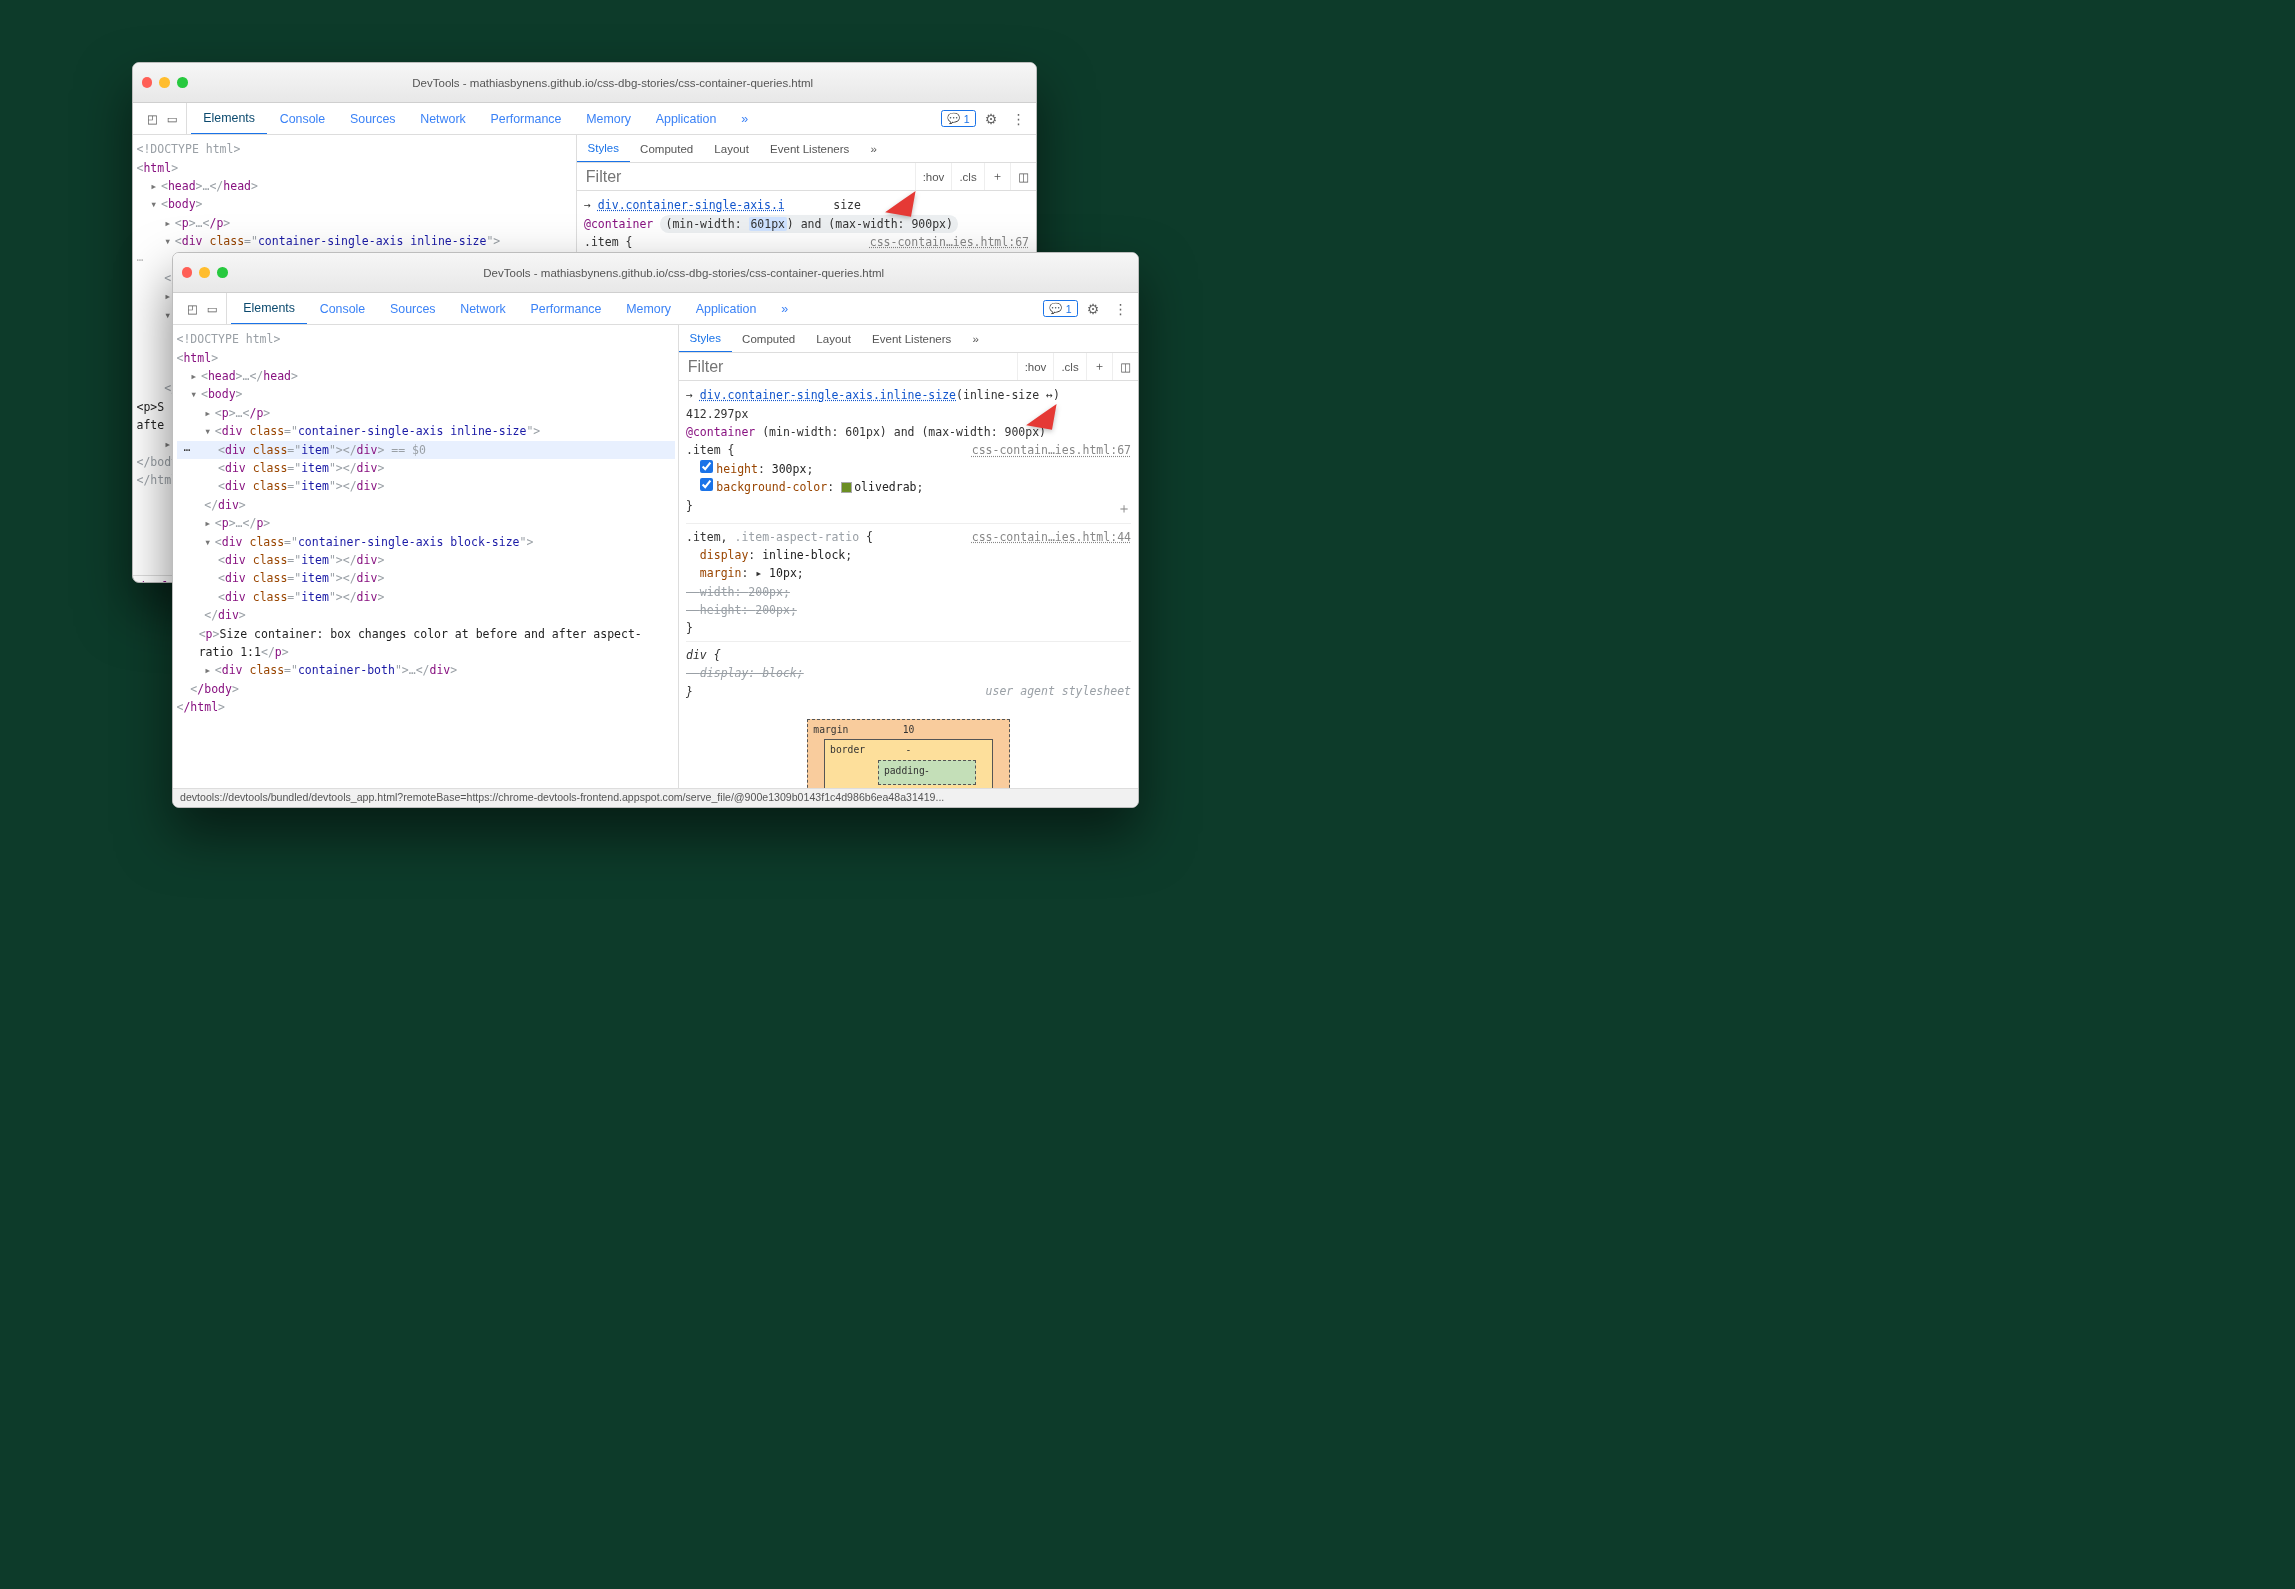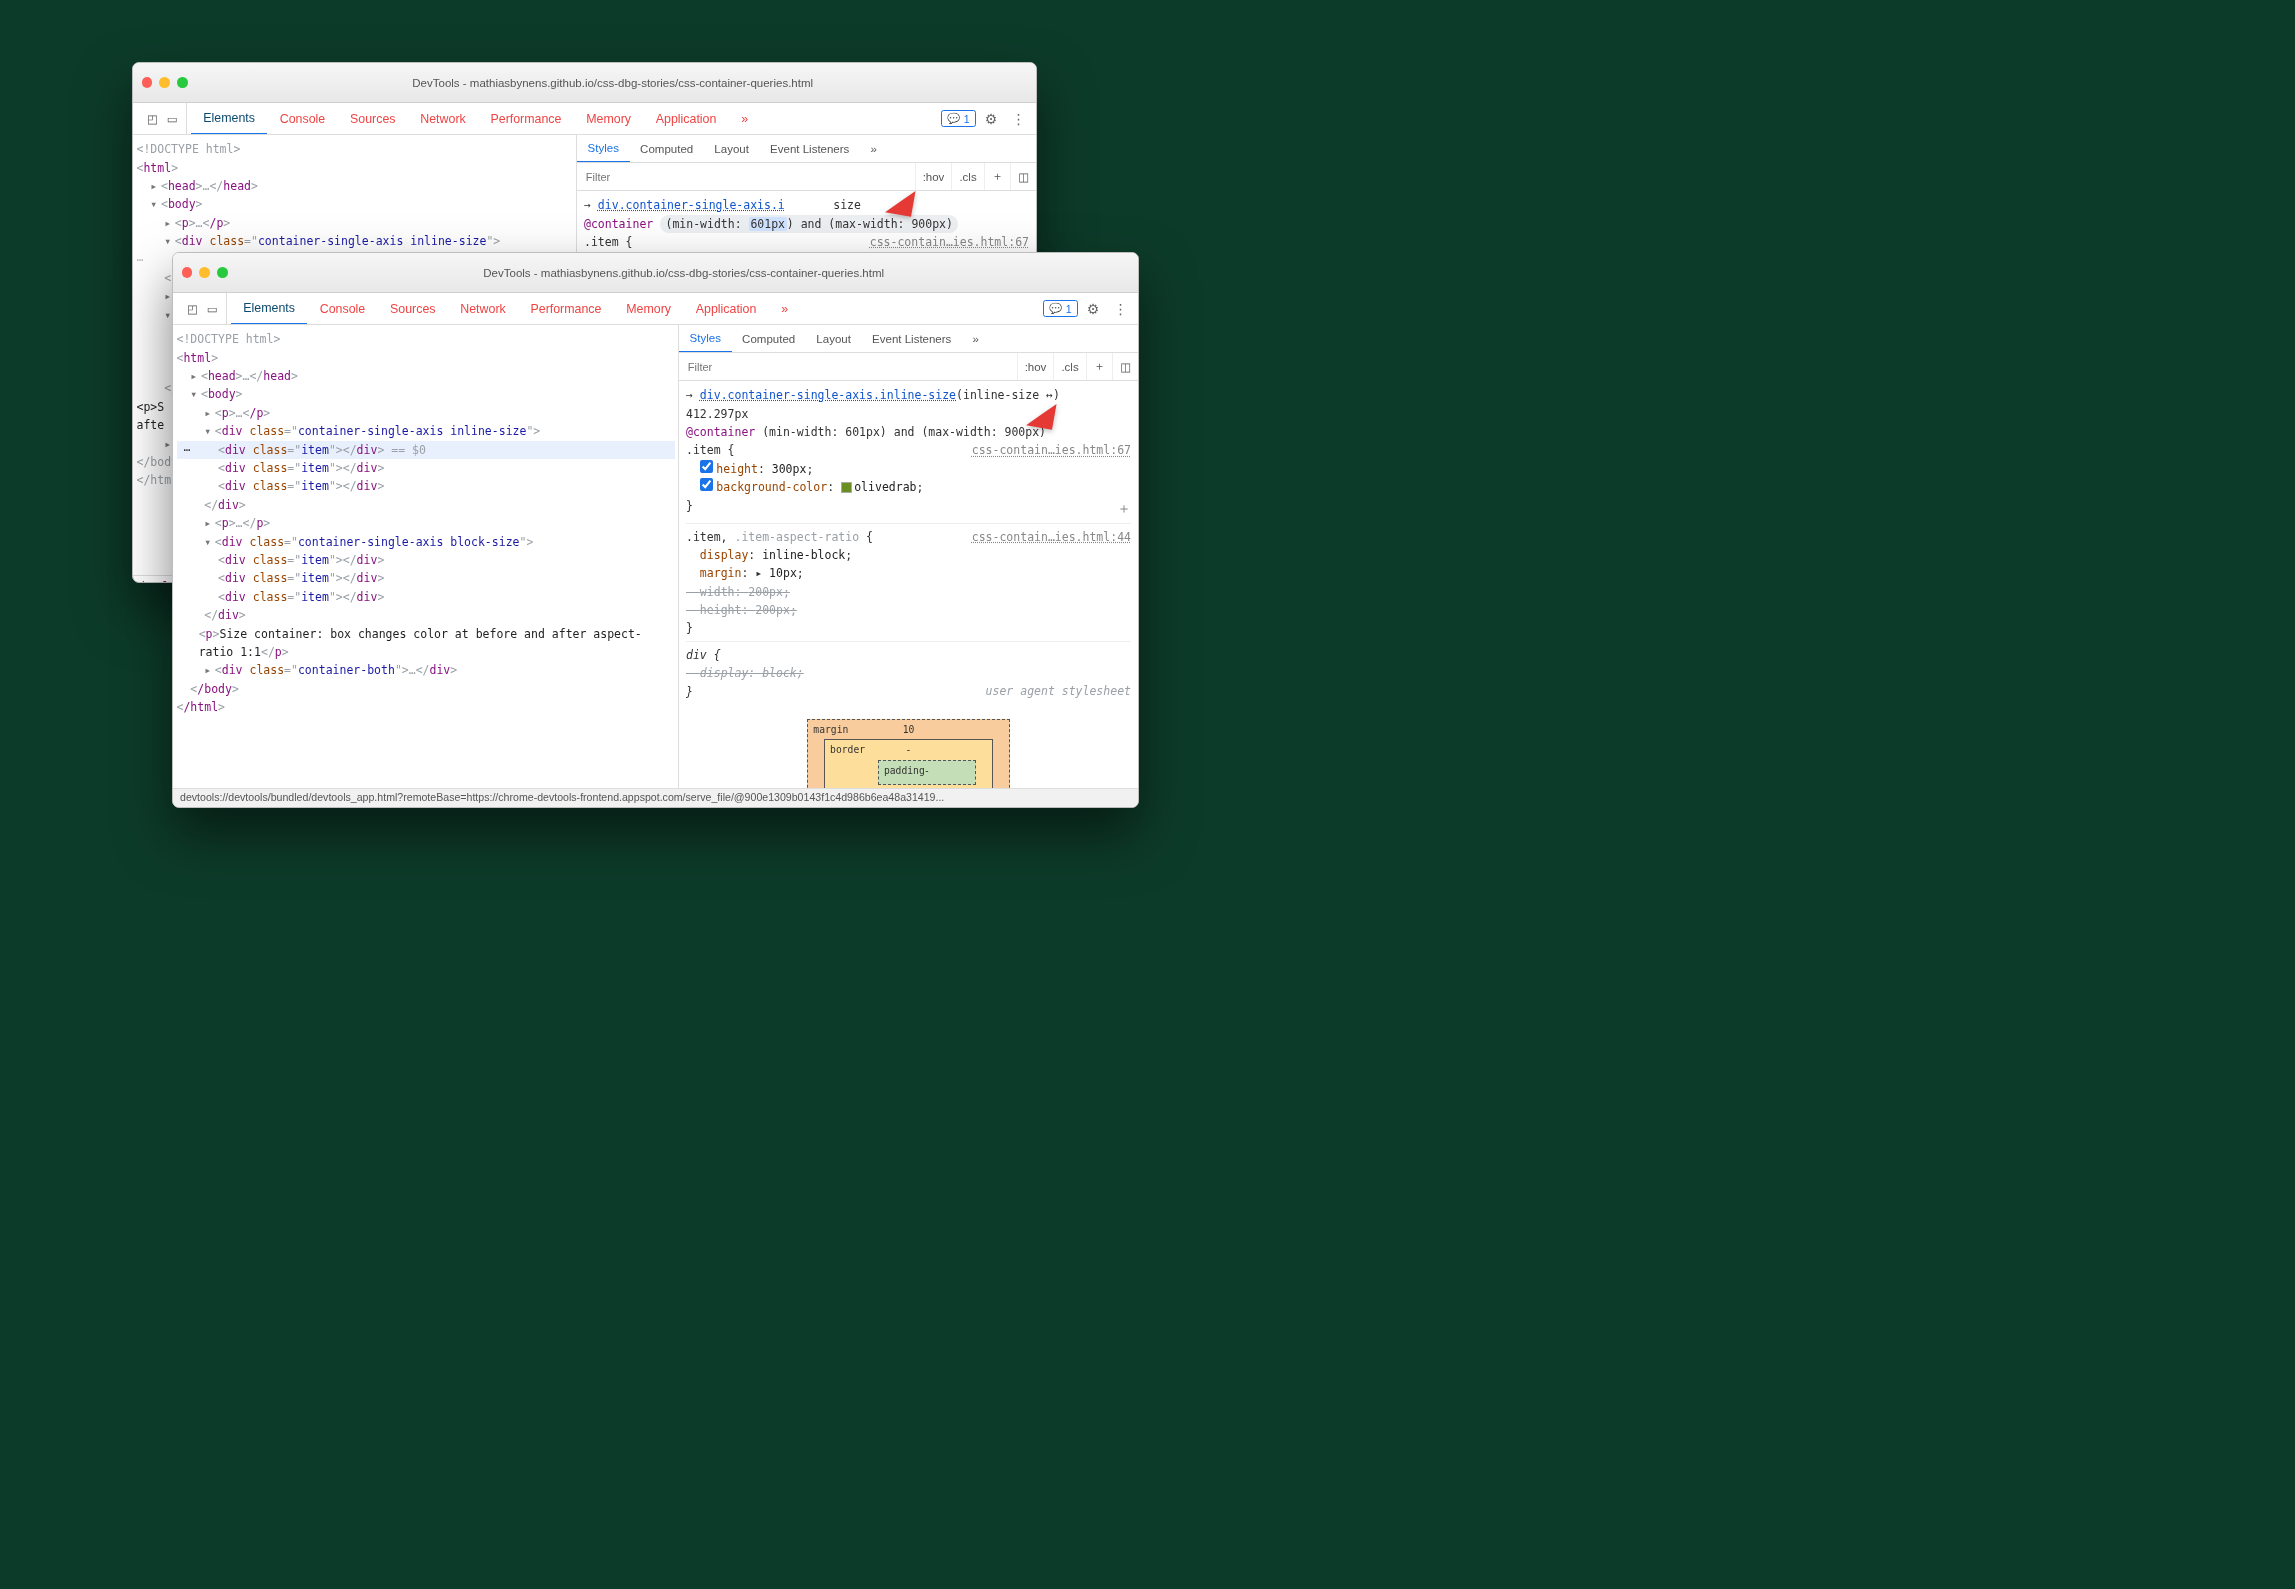--- a/index.html
+++ b/index.html
@@ -45,21 +45,21 @@
   .icon-pane {
     display:flex; align-items:center; gap:8.8px;
     padding: 0 8.8px;
     border-right:0.9px solid #ddd;
     height:100%;
   }
   .tabs { display:flex; height:100%; align-items:stretch; }
   .tab {
     padding: 0 12.4px;
     display:flex; align-items:center;
-    color:#ef4444; font-size:12.4px;
+    color:#3b82f6; font-size:12.4px;
     cursor:pointer;
   }
   .tab.active { color:#0c4a6e; border-bottom:1.8px solid #1a73e8; font-weight:500; }
   .spacer { flex:1; }
   .msgbadge {
     border:0.9px solid #1a73e8; color:#1a73e8;
     padding:0.9px 5.3px; border-radius:2.6px;
     display:flex; align-items:center; gap:3.5px; font-size:10.6px;
   }
   .gear, .dots { color:#666; font-size:14px; padding:0 5.3px; cursor:pointer; }
@@ -78,21 +78,21 @@
   .tri::before { content:"▸"; color:#777; display:inline-block; width:10.6px; }
   .tri.open::before { content:"▾"; }
   .txt { color:#222; }
 
   .crumbs { border-top:0.9px solid #ddd; padding:3.5px 8.8px; font-size:11.5px; color:#881280; }
 
   .subtabs { display:flex; border-bottom:0.9px solid #ddd; align-items:flex-start; height:28px; }
   .subtab { padding:0 10.6px; font-size:11.5px; color:#555; display:flex; align-items:center; height:100%; cursor:pointer;}
   .subtab.active { color:#1a73e8; border-bottom:1.8px solid #1a73e8; }
   .filterrow { display:flex; align-items:center; border-bottom:0.9px solid #ddd; height:28px; }
-  .filterrow input { flex:1; border:none; padding:0 8.8px; font-size:11px; outline:none; height:100%;}
+  .filterrow input { flex:1; border:none; padding:0 8.8px; font-size:16px; outline:none; height:100%;}
   .filterbtn { padding:0 7px; color:#555; font-size:11.5px; border-left:0.9px solid #eee; height:100%; display:flex; align-items:center; cursor:pointer;}
   .stylesbody { padding:5.3px 7px; overflow:auto; flex:1; line-height:1.6; position:relative;}
   .link { color:#1155cc; text-decoration:underline dotted; }
   .src { float:right; color:#888; text-decoration:underline dotted; }
   .src.ua { float:right; color:#9aa0a6; font-style:italic; text-decoration:none;margin-top:36px; }
   .prop { color:#994500; }
   .val { color:#222; }
   .cb { accent-color:#1a73e8; margin-right:3.5px; }
   .swatch { display:inline-block; width:10.6px; height:10.6px; border:0.9px solid #aaa; vertical-align:middle; margin-right:2.6px;}
   .strike { text-decoration:line-through; color:#9aa0a6; }

